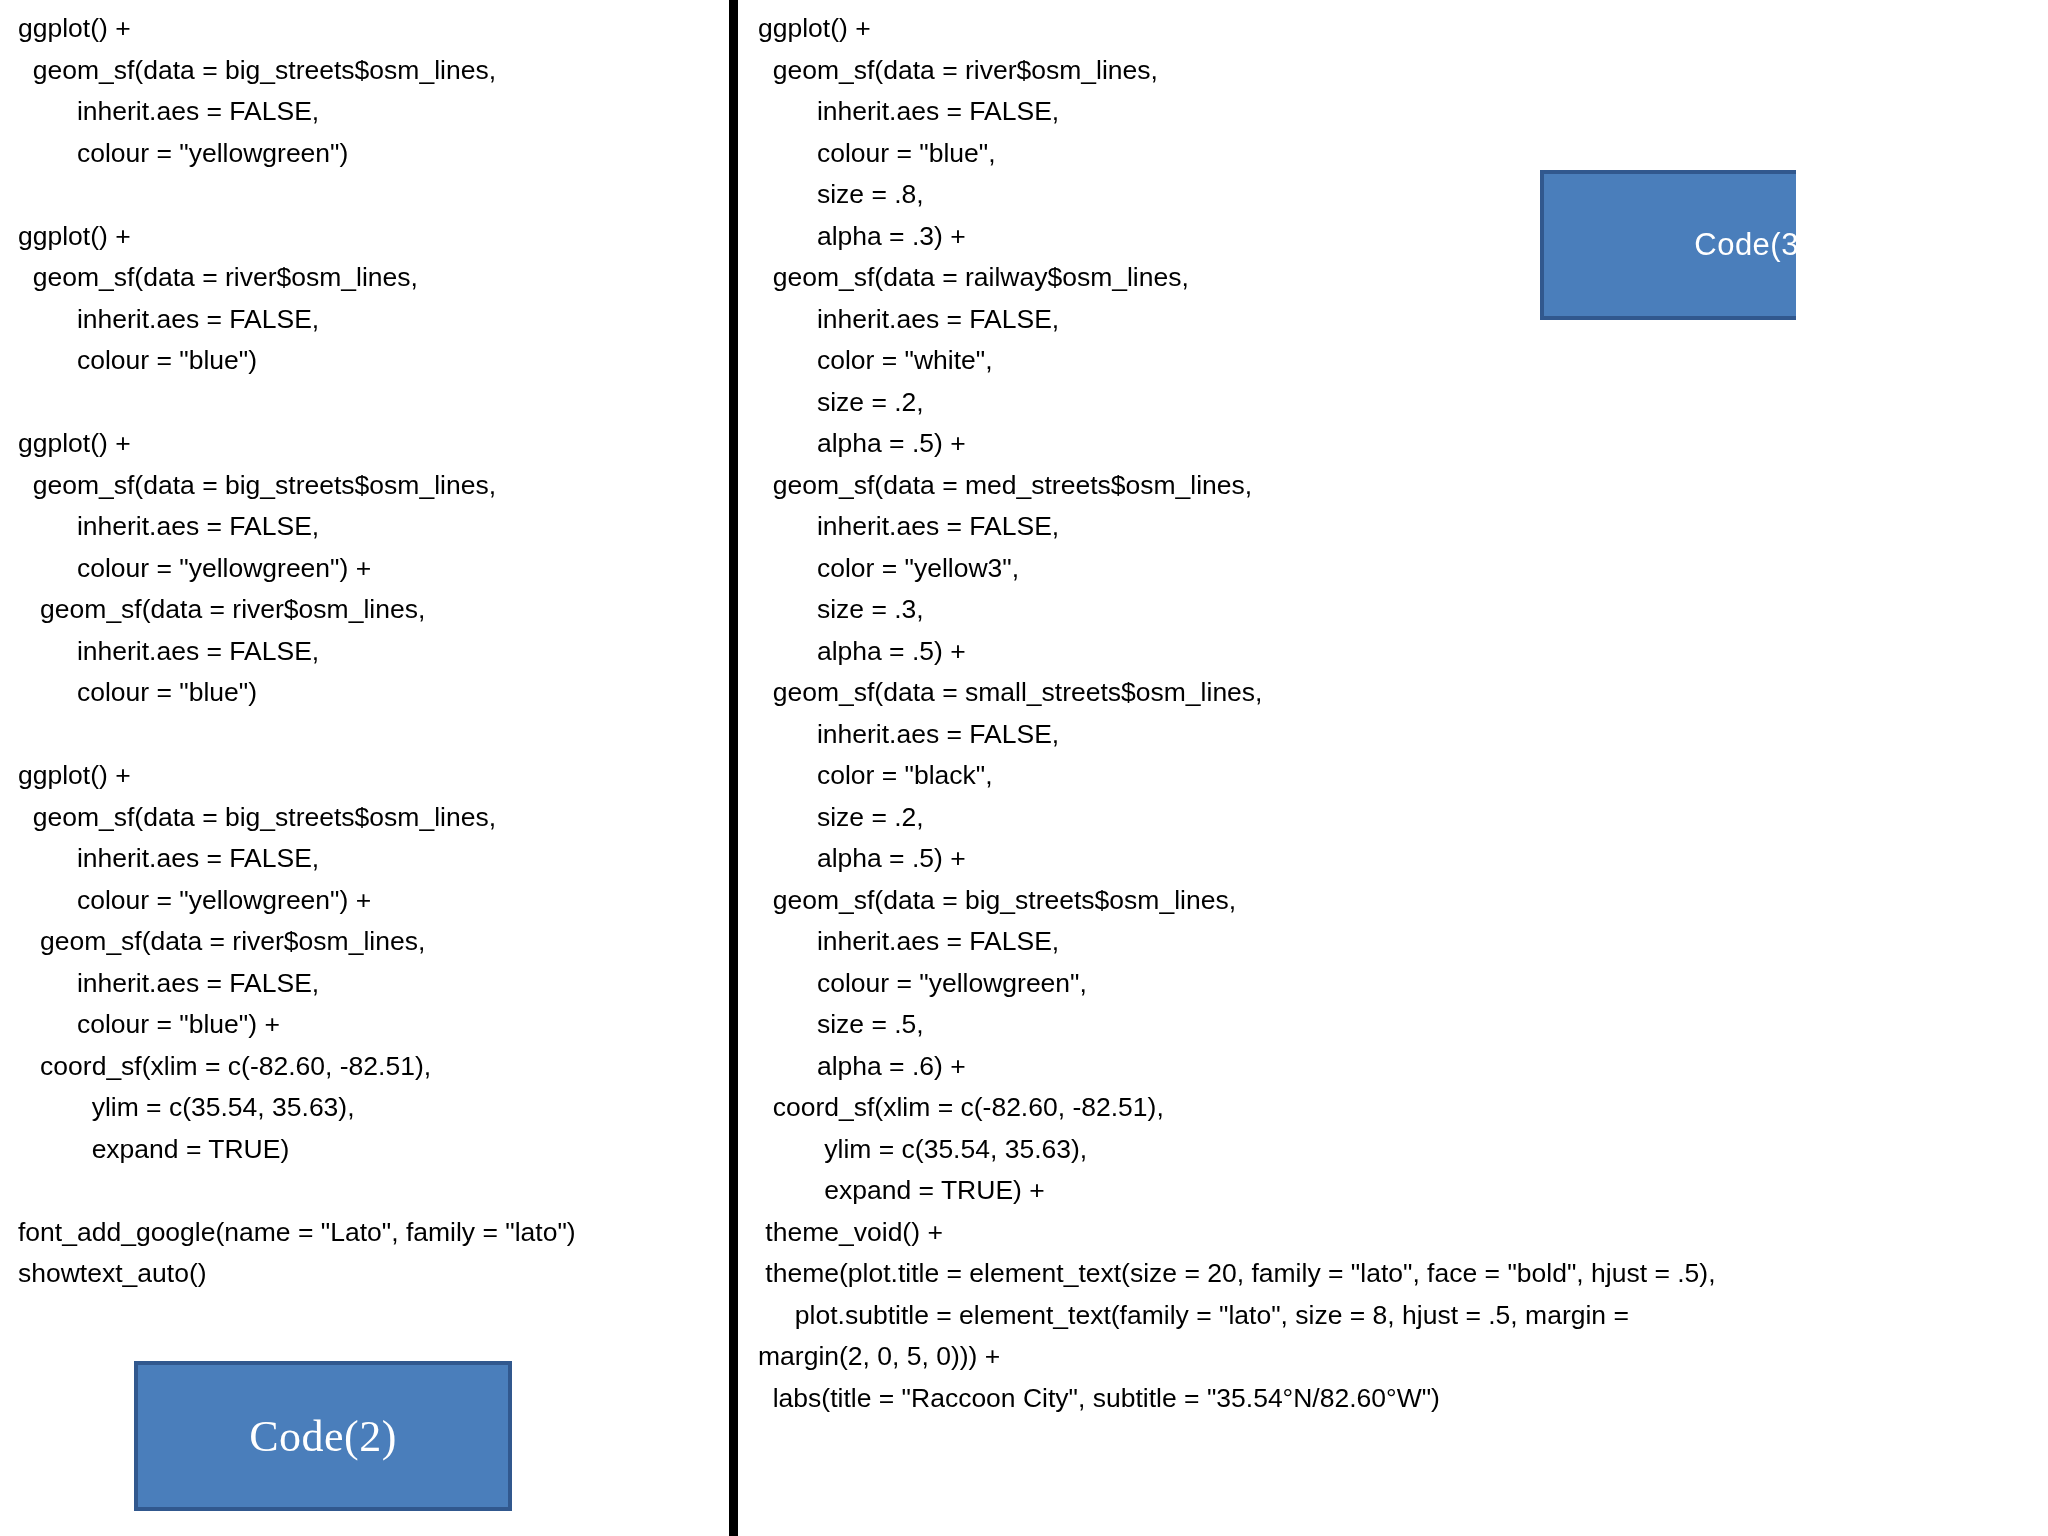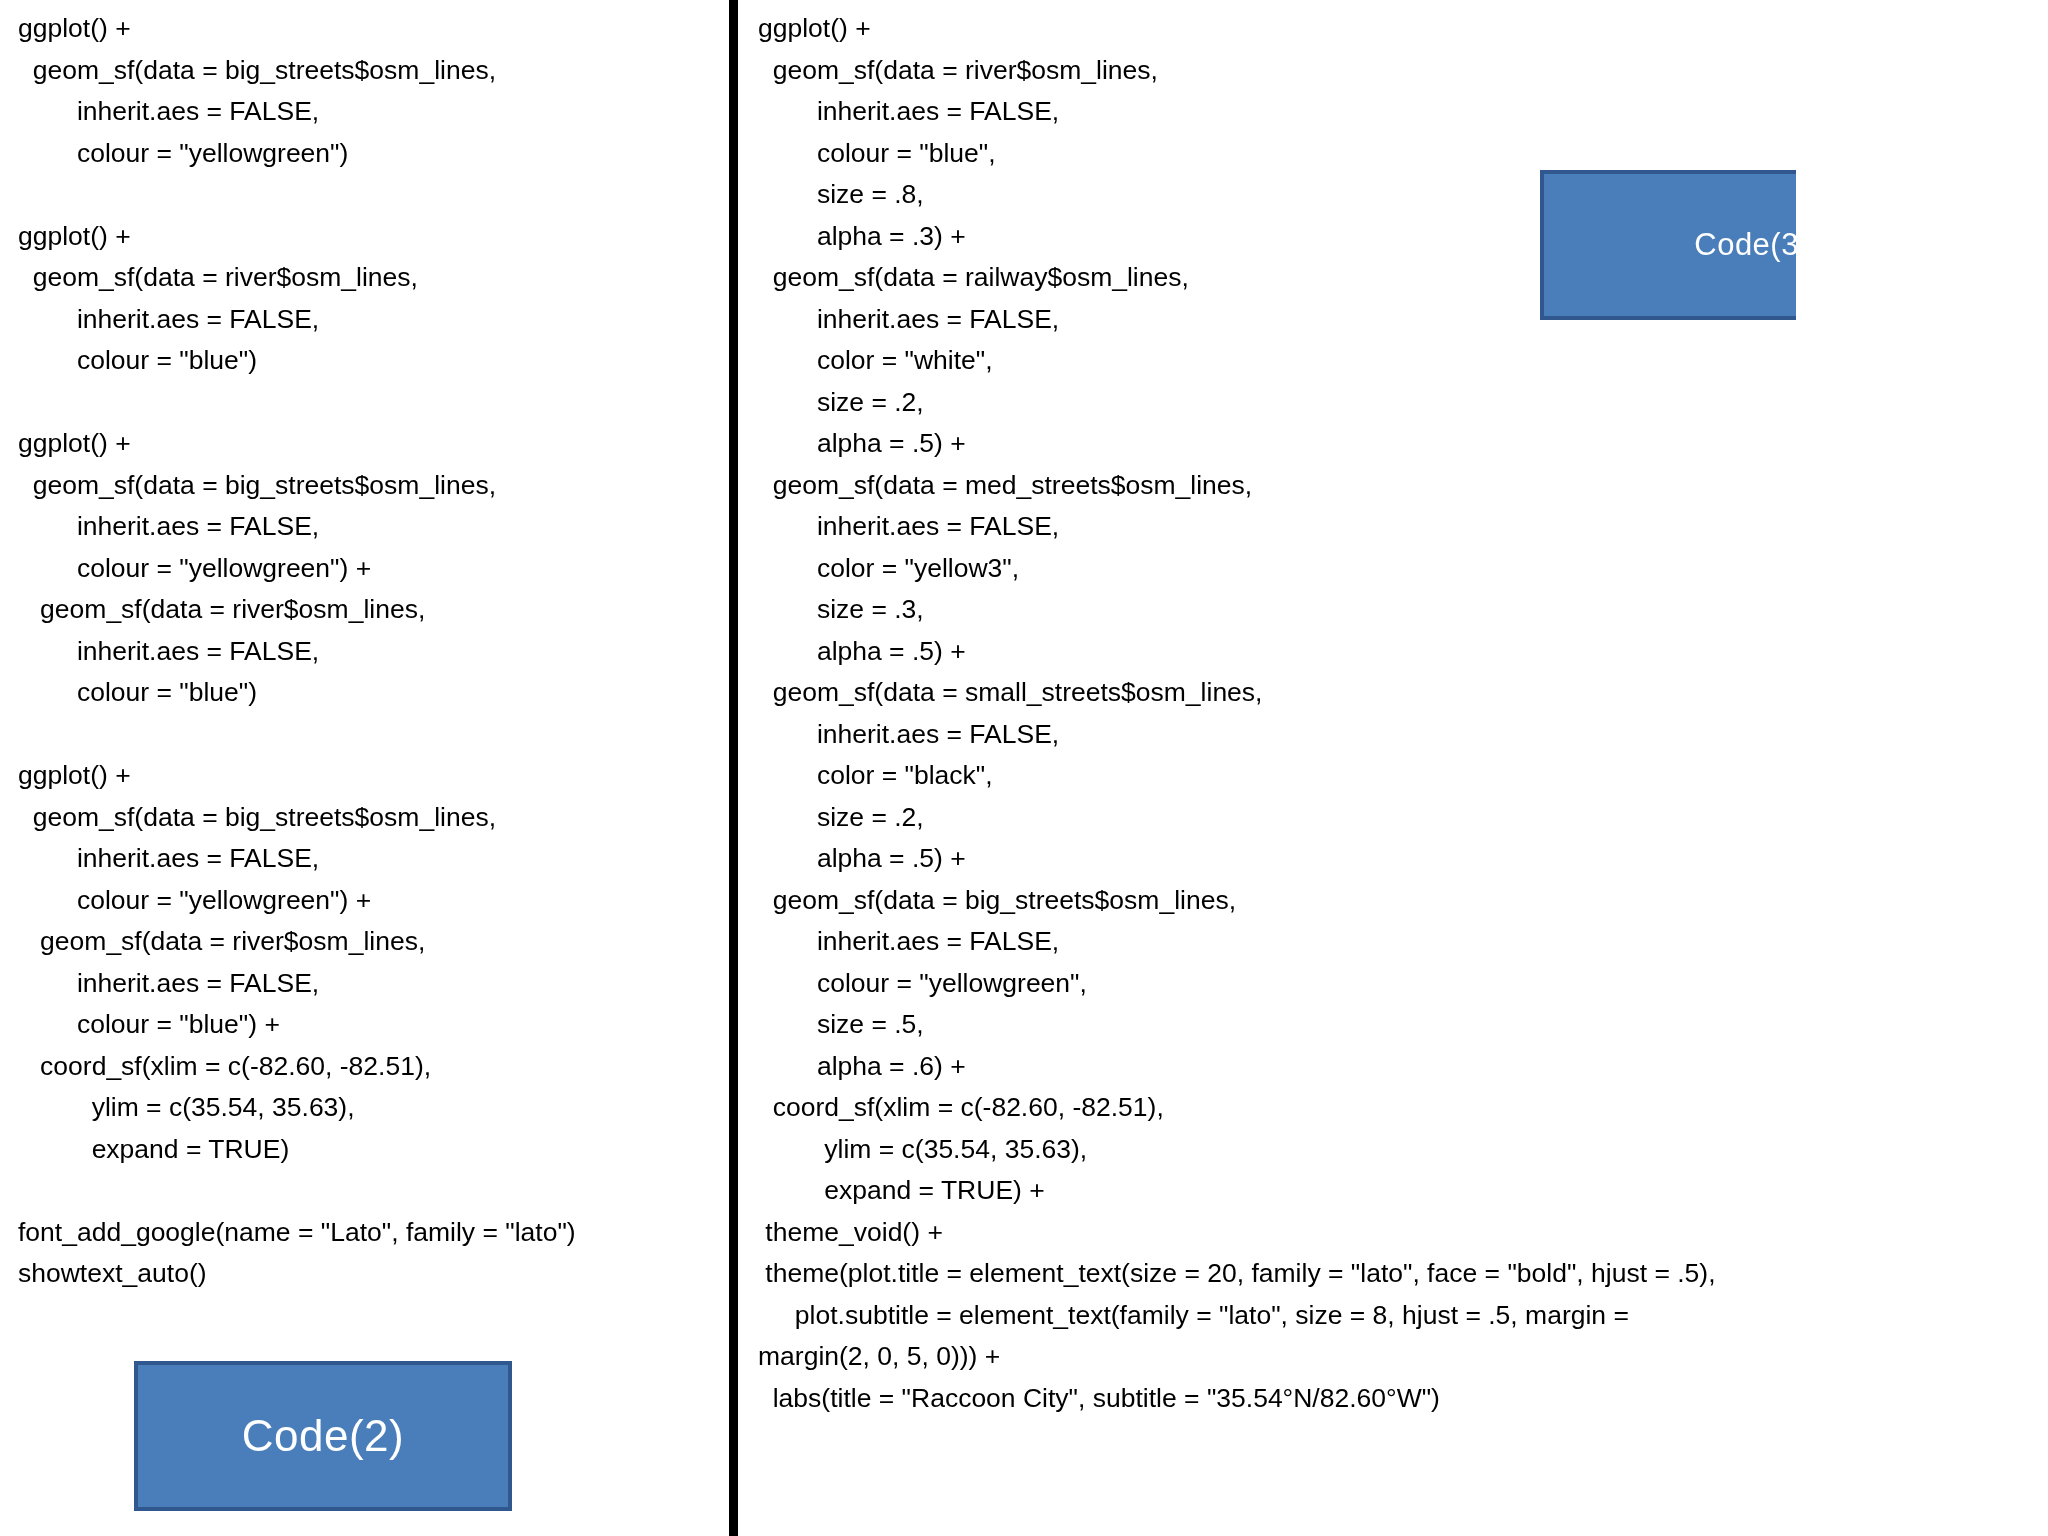--- a/index.html
+++ b/index.html
@@ -83,20 +83,21 @@
     width: 424px;
     height: 150px;
   }
   #code-box-3 .code-box-label { font-size: 31px; }
 
   #code-box-2 {
     left: 134px;
     top: 1361px;
     width: 378px;
     height: 150px;
+    font-family: Liberation Serif, serif;
   }
   #code-box-2 .code-box-label { font-size: 44px; }
 </style>
 </head>
 <body>
 
 <div id="slide" style="background: rgb(255, 255, 255);">
 
   <div id="divider" style="background: rgb(0, 0, 0);"></div>
 

